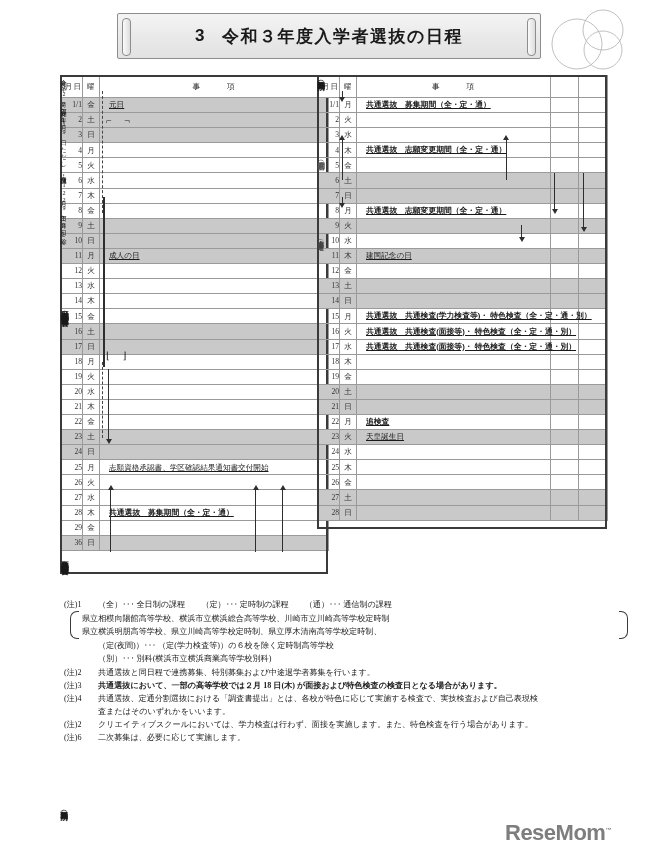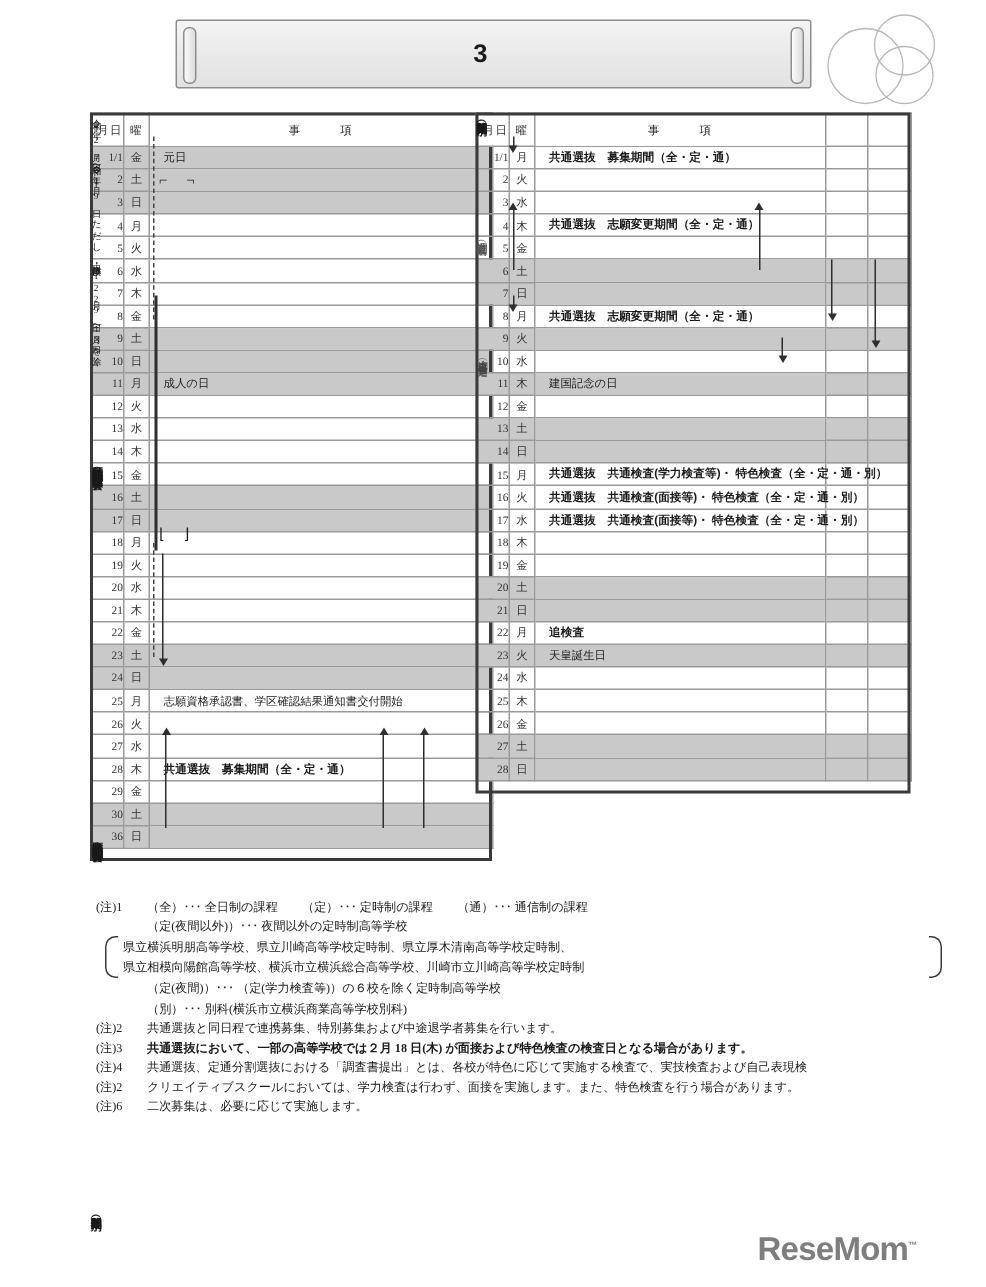--- a/index.html
+++ b/index.html
@@ -61,21 +61,21 @@
   .c-vnarrow { width:28px; }
   .c-vnarrow2{ width:29px; }
 
   .outer-l{ position:absolute; left:60px; top:75px; width:268px; height:499px;
             border:2px solid #3a3a3a; pointer-events:none; }
   .outer-r{ position:absolute; left:317px; top:75px; width:290px; height:454px;
             border:2px solid #3a3a3a; pointer-events:none; }
 
   
   .ev { padding-left:9px; font-size:7.8px; white-space:nowrap;
-        font-family:"Liberation Sans","DejaVu Sans",sans-serif; }
+        font-family:"Liberation Sans","DejaVu Sans",sans-serif;text-decoration:underline; }
   .ev-b { font-weight:700; }
   .ev-plain { padding-left:9px; font-size:7.6px; white-space:nowrap; }
 
   
   .ov { position:absolute; pointer-events:none; }
   .vtext{
     writing-mode:vertical-rl; text-orientation:upright;
     font-size:7.4px; line-height:1.05; letter-spacing:0.4px;
     font-family:"Liberation Serif","DejaVu Serif",serif;
     white-space:nowrap;
@@ -122,20 +122,21 @@
     <circle cx="36" cy="40" r="25" fill="none" stroke="#b9b9b9" stroke-width="0.9"></circle>
     <circle cx="62" cy="26" r="20" fill="none" stroke="#b9b9b9" stroke-width="0.9"></circle>
     <circle cx="62" cy="46" r="19" fill="none" stroke="#b9b9b9" stroke-width="0.9"></circle>
   </svg>
 </div>
 
 <div class="title-wrap">
   <div class="title-plaque"></div>
   <div class="title-text">
     <span class="title-num">3</span>
+    <span>令和３年度入学者選抜の日程</span>
   </div>
 </div>
 
 <table class="cal tbl-left">
   <thead>
     <tr>
       <th class="c-date">月日</th>
       <th class="c-day">曜</th>
       <th class="c-body">事　　　項</th>
     </tr>
@@ -285,25 +286,20 @@
       <tr class="row">
         <td class="c-date">28</td>
         <td class="c-day">木</td>
         <td class="c-body">
           <div class="ev ev-b">共通選抜　募集期間（全・定・通）</div>
         </td>
       </tr>
       <tr class="row">
         <td class="c-date">29</td>
         <td class="c-day">金</td>
-        <td class="c-body"></td>
-      </tr>
-      <tr class="row shade">
-        <td class="c-date">30</td>
-        <td class="c-day">土</td>
         <td class="c-body"></td>
       </tr>
       <tr class="row shade">
         <td class="c-date">36</td>
         <td class="c-day">日</td>
         <td class="c-body"></td>
       </tr>
     </tbody>
 </table>
 <div class="outer-l"></div>
@@ -589,42 +585,42 @@
   <div class="arrow-dn" style="left:263.5px;top:152px;"></div>
   <div class="vline" style="left:204px;top:150px;height:14px;"></div>
   <div class="arrow-dn" style="left:201.5px;top:162px;"></div>
 </div>
 
 <div class="notes">
   <div class="note">
     <span class="note-k">(注)1</span>
     <span class="note-t">（全）･･･ 全日制の課程　　（定）･･･ 定時制の課程　　（通）･･･ 通信制の課程</span>
   </div>
-  <div class="ind1">（定(夜間以外)）･･･ 夜間以外の定時制高等学校</div>
   <div class="ind2 school-box">
     <span class="bl"></span>
     <span class="br"></span>
+    <div>県立相模向陽館高等学校、横浜市立横浜総合高等学校、川崎市立川崎高等学校定時制</div>
     <div>県立横浜明朋高等学校、県立川崎高等学校定時制、県立厚木清南高等学校定時制、</div>
-    <div>県立相模向陽館高等学校、横浜市立横浜総合高等学校、川崎市立川崎高等学校定時制</div>
   </div>
   <div class="ind1">（定(夜間)）･･･ （定(学力検査等)）の６校を除く定時制高等学校</div>
   <div class="ind1">（別）･･･ 別科(横浜市立横浜商業高等学校別科)</div>
 
   <div class="note">
     <span class="note-k">(注)2</span>
     <span class="note-t">共通選抜と同日程で連携募集、特別募集および中途退学者募集を行います。</span>
   </div>
   <div class="note">
     <span class="note-k">(注)3</span>
     <span class="note-t bold-note">共通選抜において、一部の高等学校では２月 18 日(木) が面接および特色検査の検査日となる場合があります。</span>
   </div>
   <div class="note">
     <span class="note-k">(注)4</span>
     <span class="note-t">共通選抜、定通分割選抜における「調査書提出」とは、各校が特色に応じて実施する検査で、実技検査および自己表現検</span>
   </div>
+  <div class="ind1">査またはそのいずれかをいいます。</div>
   <div class="note">
     <span class="note-k">(注)2</span>
     <span class="note-t">クリエイティブスクールにおいては、学力検査は行わず、面接を実施します。また、特色検査を行う場合があります。</span>
   </div>
   <div class="note">
     <span class="note-k">(注)6</span>
     <span class="note-t">二次募集は、必要に応じて実施します。</span>
   </div>
 </div>
 

